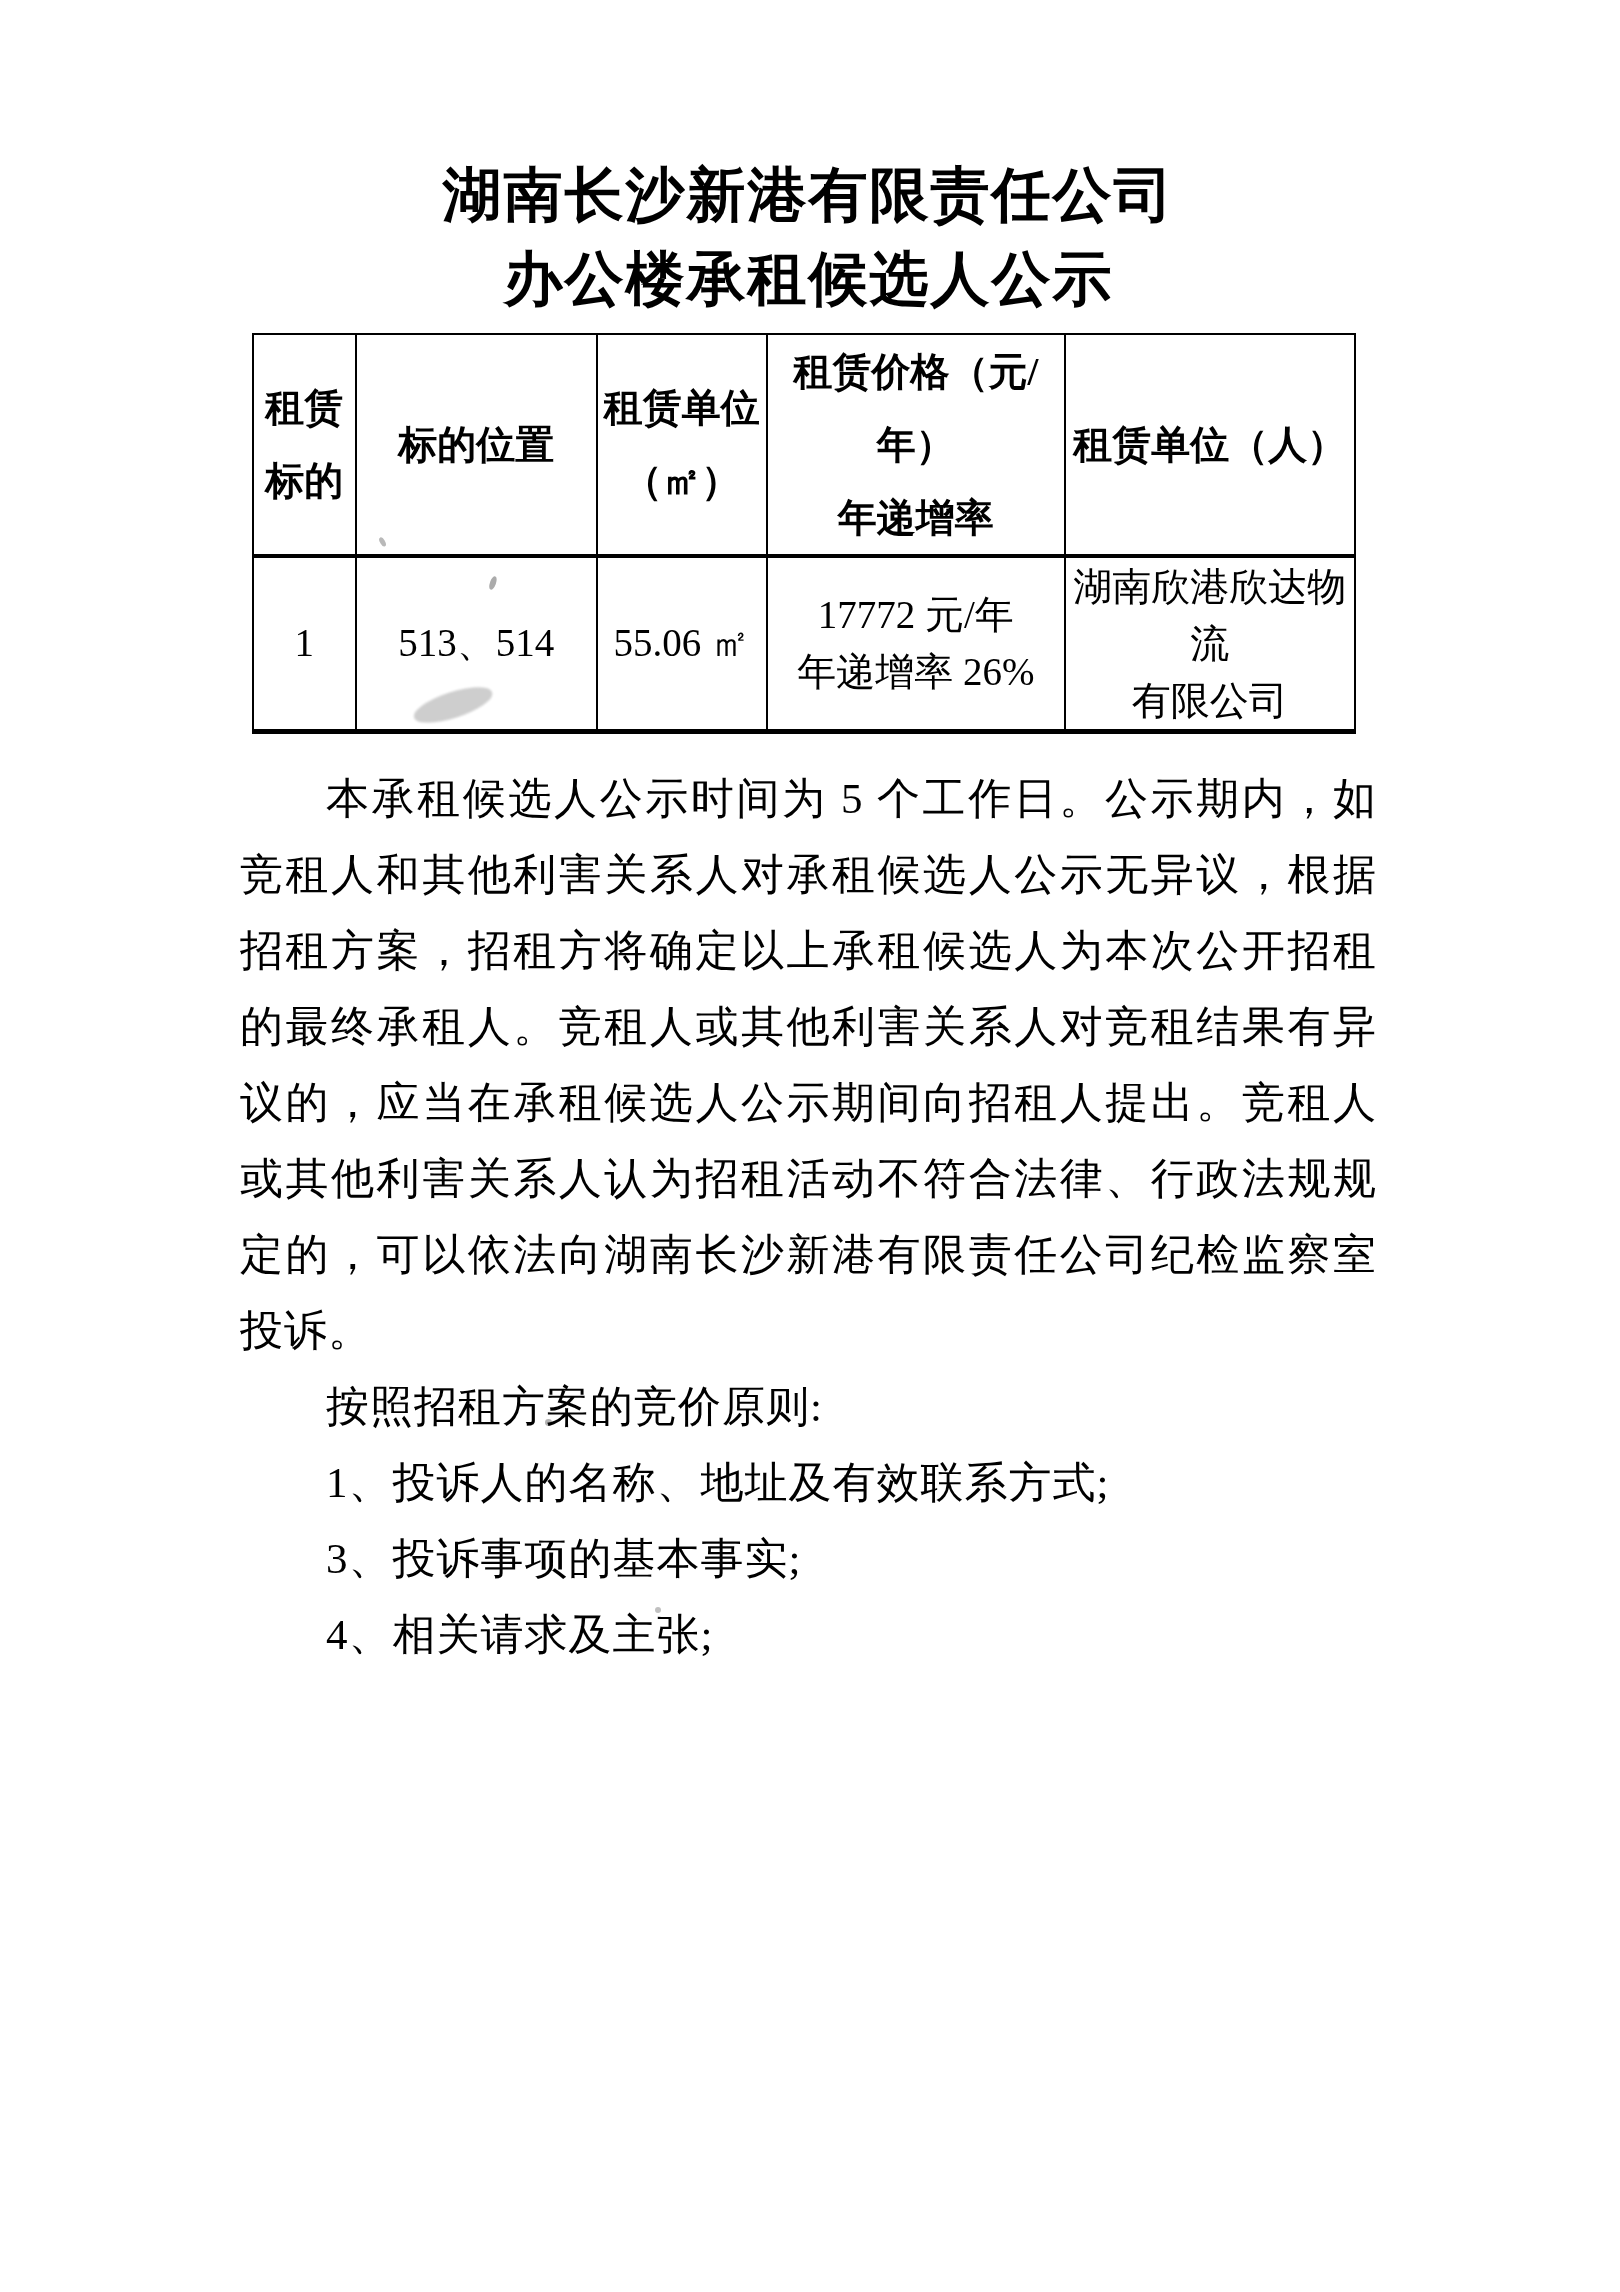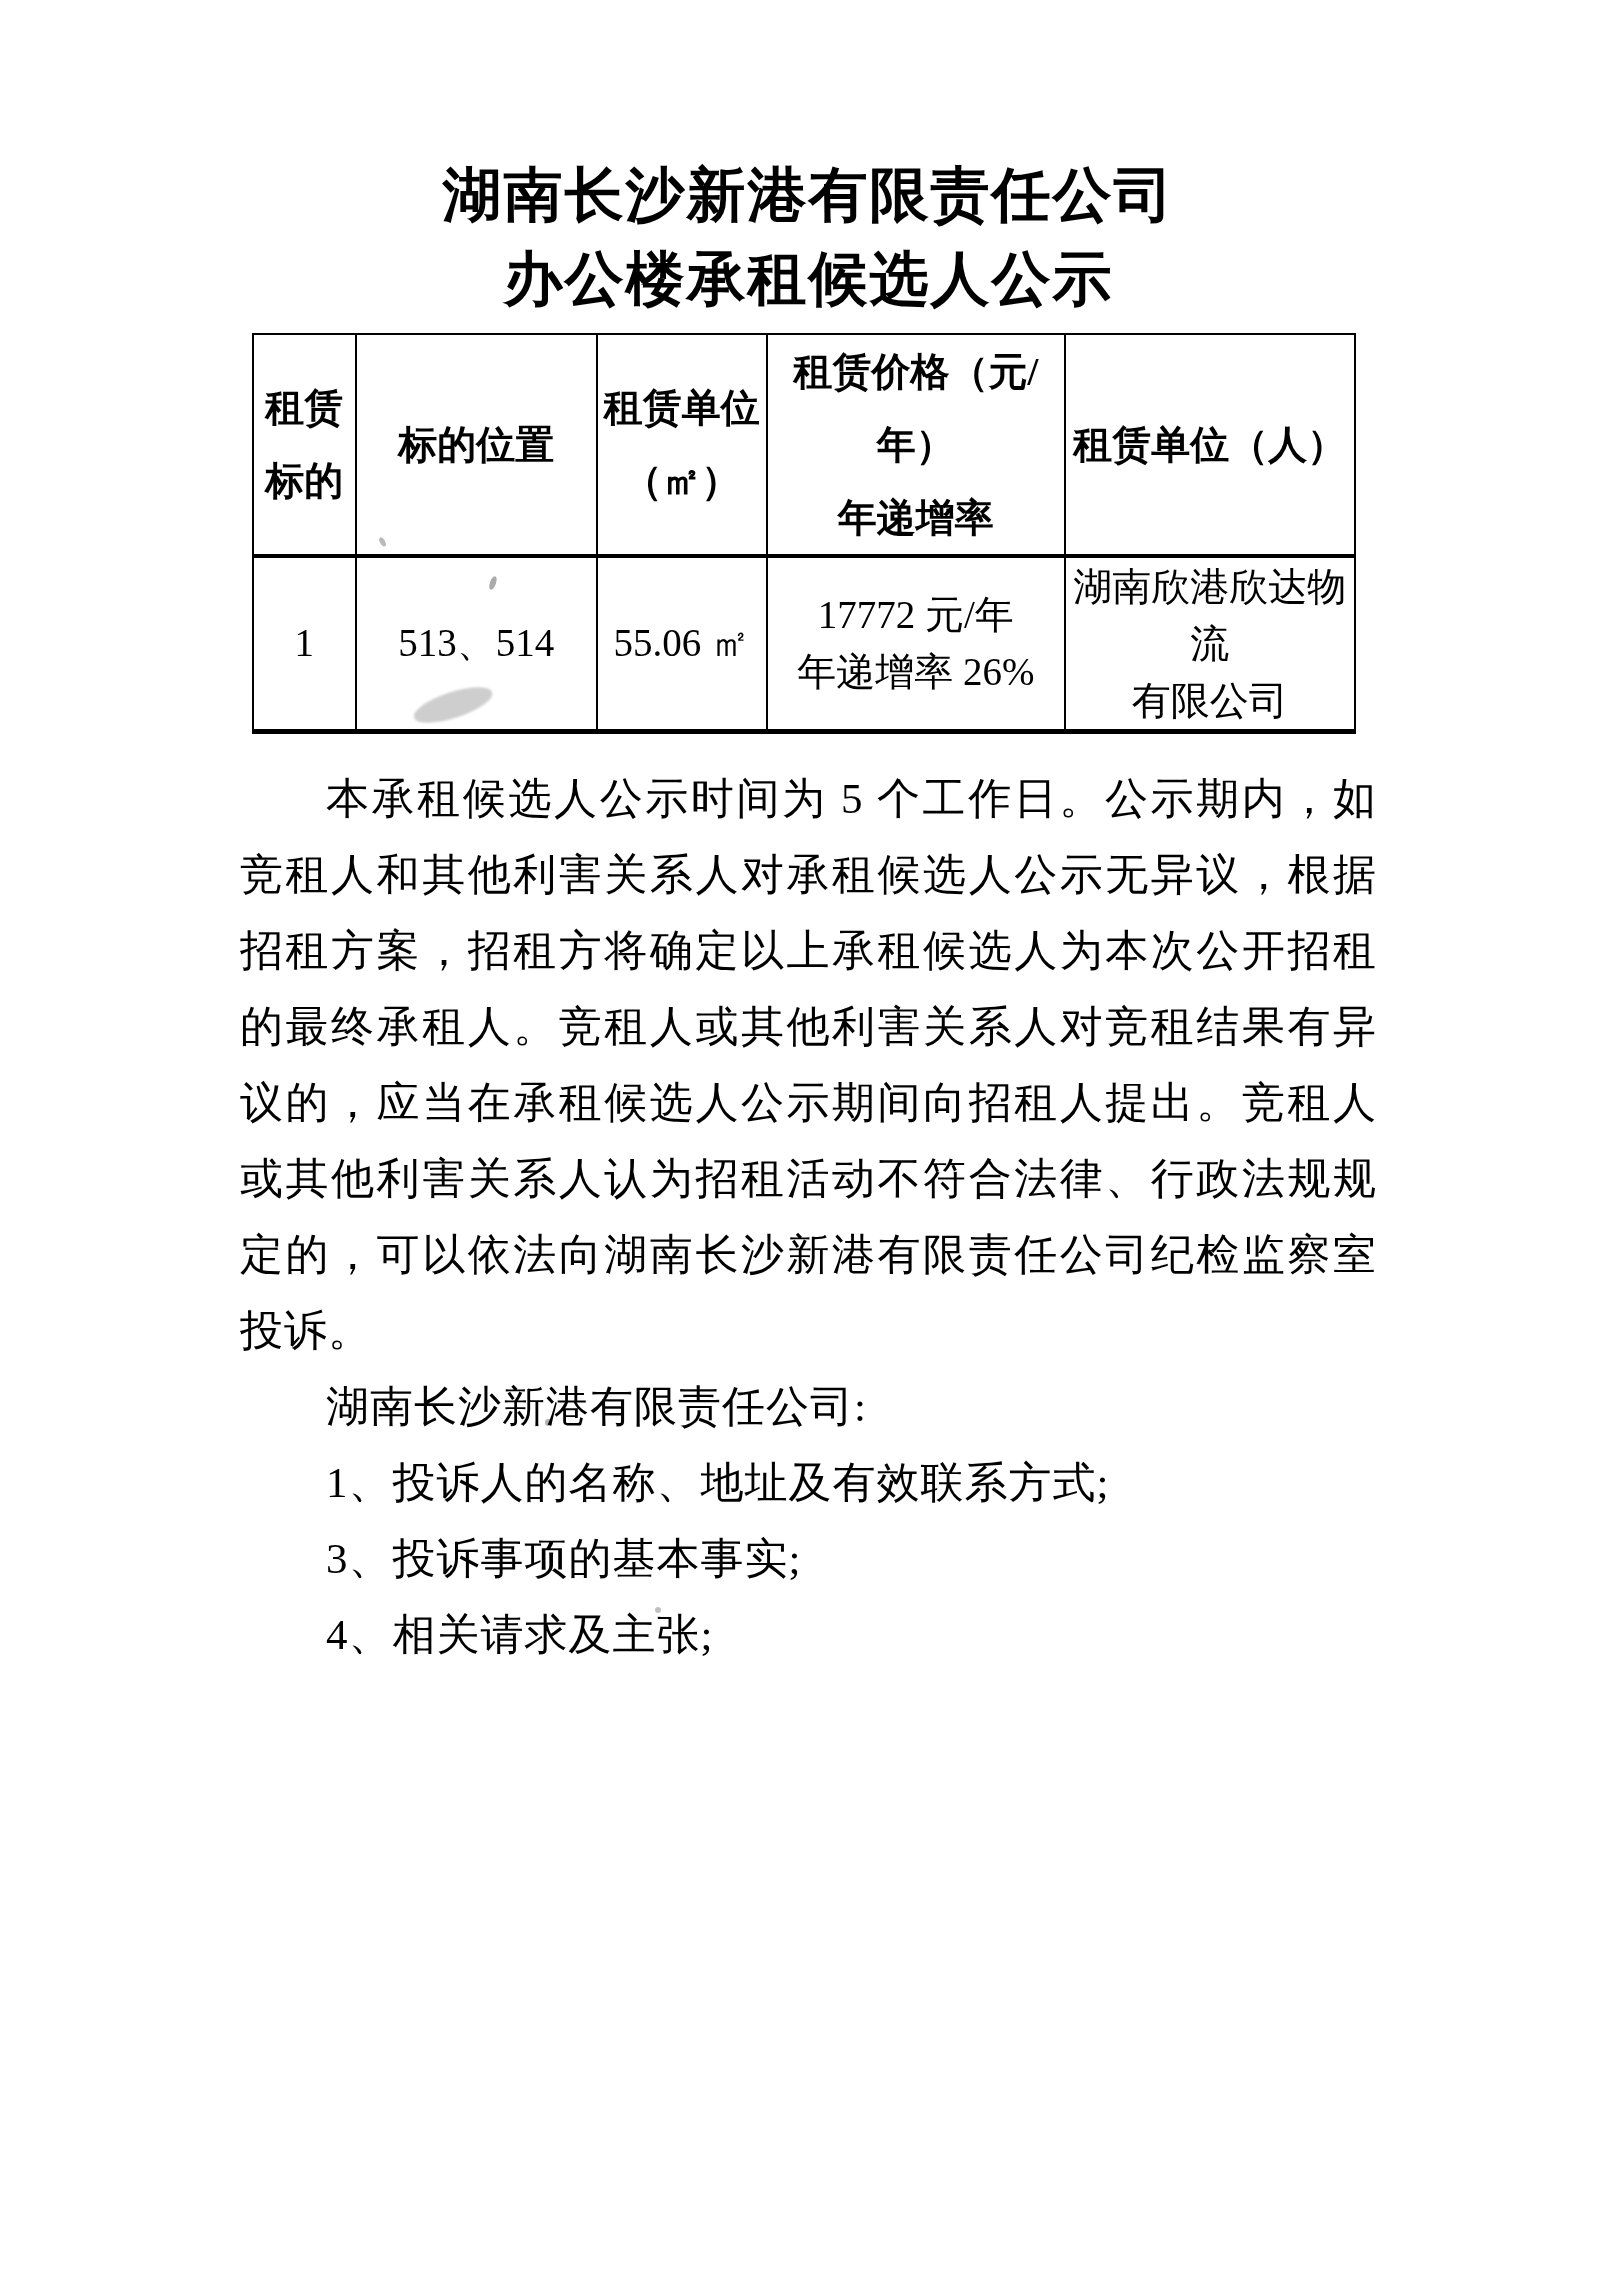--- a/index.html
+++ b/index.html
@@ -133,21 +133,21 @@
         <td>
           <div>湖南欣港欣达物流</div>
           <div>有限公司</div>
         </td>
       </tr>
     </tbody>
   </table>
 
   <p class="para indent notice">本承租候选人公示时间为 5 个工作日。公示期内，如竞租人和其他利害关系人对承租候选人公示无异议，根据招租方案，招租方将确定以上承租候选人为本次公开招租的最终承租人。竞租人或其他利害关系人对竞租结果有异议的，应当在承租候选人公示期间向招租人提出。竞租人或其他利害关系人认为招租活动不符合法律、行政法规规定的，可以依法向湖南长沙新港有限责任公司纪检监察室投诉。</p>
 
-  <p class="para indent">湖南长沙新港有限责任公司:</p>
+  <p class="para indent">按照招租方案的竞价原则:</p>
 
   <p class="para indent">1、投诉人的名称、地址及有效联系方式;</p>
   <p class="para indent">3、投诉事项的基本事实;</p>
   <p class="para indent">4、相关请求及主张;</p>
 
   <div class="speck s1"></div>
   <div class="speck s2"></div>
   <div class="speck s3"></div>
   <div class="speck s4"></div>
   <div class="speck s5"></div>

